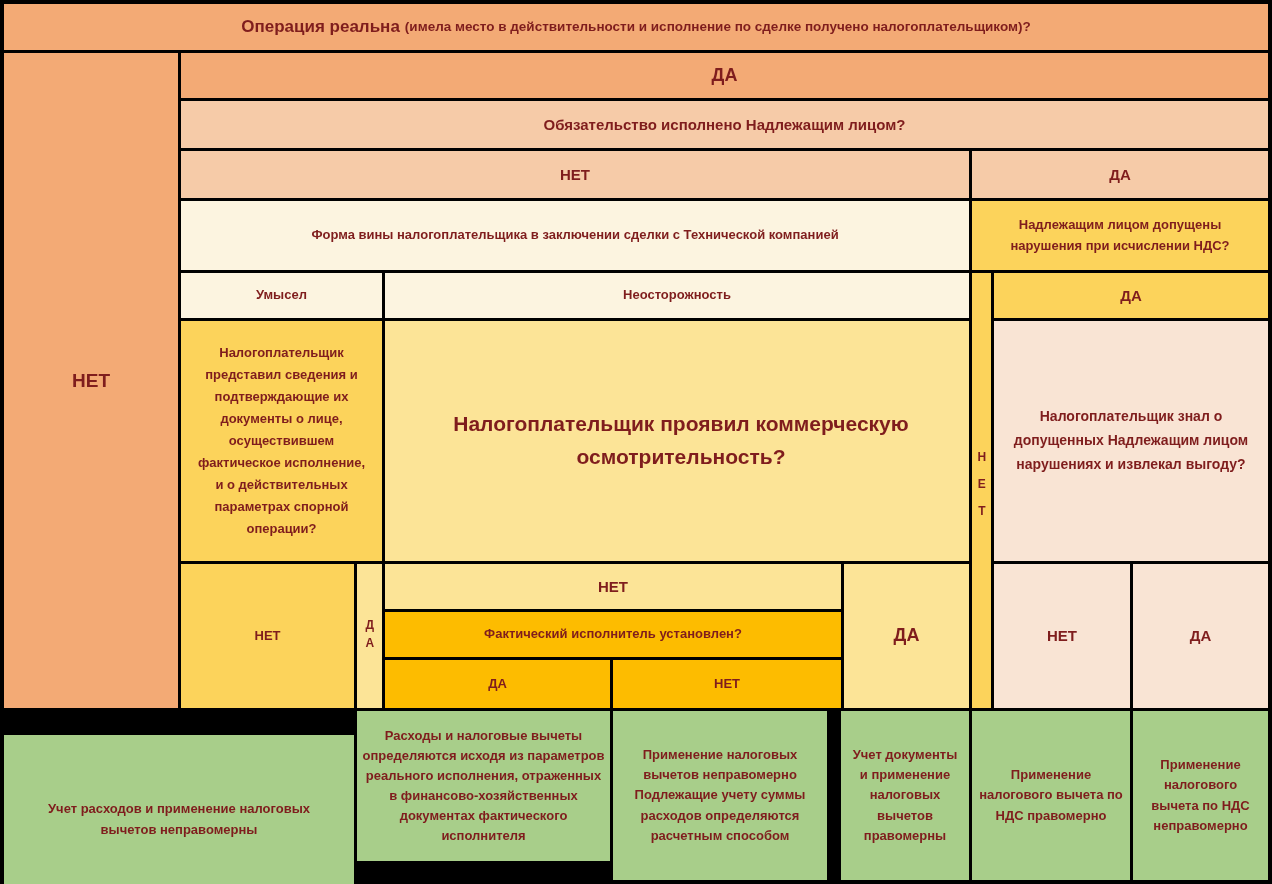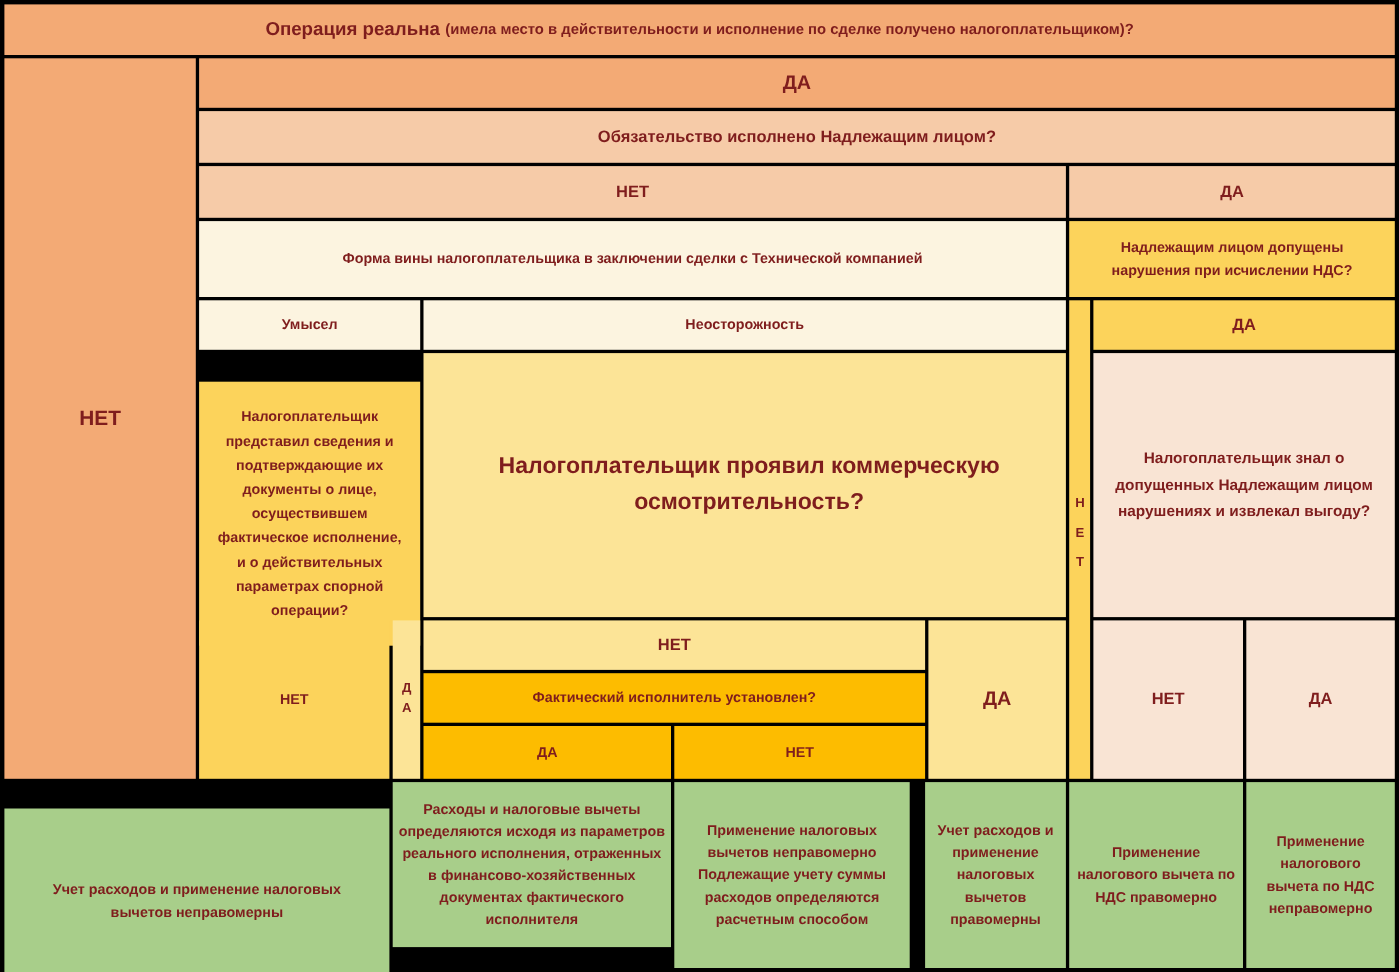--- a/index.html
+++ b/index.html
@@ -65,21 +65,21 @@
   <div class="cell" style="left: 972px; top: 201px; width: 296px; height: 69px; padding: 2px 20px; background: rgb(252, 211, 91);">Надлежащим лицом допущены нарушения при исчислении НДС?</div>
 
   <div class="cell" style="left: 181px; top: 273px; width: 201px; height: 45px; background: rgb(252, 244, 224);">Умысел</div>
 
   <div class="cell" style="left: 385px; top: 273px; width: 584px; height: 45px; background: rgb(252, 244, 224);">Неосторожность</div>
 
   <div class="cell vert v-net" style="left: 972px; top: 273px; width: 19px; height: 435px; background: rgb(252, 211, 91);">НЕТ</div>
 
   <div class="cell fs15" style="left: 994px; top: 273px; width: 274px; height: 45px; background: rgb(252, 211, 91);">ДА</div>
 
-  <div class="cell lh17" style="left: 181px; top: 321px; width: 201px; height: 240px; padding: 2px 14px; background: rgb(252, 211, 91); margin-top: 26px;">Налогоплательщик представил сведения и подтверждающие их документы о лице, осуществившем фактическое исполнение, и о действительных параметрах спорной операции?</div>
+  <div class="cell lh17" style="left: 181px; top: 321px; width: 201px; height: 240px; padding: 2px 14px; background: rgb(252, 211, 91);">Налогоплательщик представил сведения и подтверждающие их документы о лице, осуществившем фактическое исполнение, и о действительных параметрах спорной операции?</div>
 
   <div class="cell fs17" style="left: 385px; top: 321px; width: 584px; height: 240px; background: rgb(252, 228, 151);">Налогоплательщик проявил коммерческую осмотрительность?</div>
 
   <div class="cell fs14 lh17" style="left: 994px; top: 321px; width: 274px; height: 240px; padding: 2px 18px; background: rgb(249, 228, 212);">Налогоплательщик знал о допущенных Надлежащим лицом нарушениях и извлекал выгоду?</div>
 
   <div class="cell" style="left: 181px; top: 564px; width: 173px; height: 144px; background: rgb(252, 211, 91);">НЕТ</div>
 
   <div class="cell vert v-da" style="left: 357px; top: 564px; width: 25px; height: 144px; background: rgb(252, 228, 151);">ДА</div>
 
   <div class="cell fs15" style="left: 385px; top: 564px; width: 456px; height: 45px; background: rgb(252, 228, 151);">НЕТ</div>
@@ -96,19 +96,19 @@
 
   <div class="cell fs15" style="left: 1133px; top: 564px; width: 135px; height: 144px; background: rgb(249, 228, 212);">ДА</div>
 
   <div class="cell" style="left: 4px; top: 735px; width: 350px; height: 169px; padding: 2px 24px; background: rgb(168, 206, 138);">Учет расходов и применение налоговых вычетов неправомерны</div>
 
   <div class="cell" style="left: 357px; top: 711px; width: 253px; height: 150px; padding: 2px 4px; background: rgb(168, 206, 138);">Расходы и налоговые вычеты определяются исходя из параметров реального исполнения, отраженных в финансово-хозяйственных документах фактического исполнителя</div>
 
   <div class="cell pre" style="left: 613px; top: 711px; width: 214px; height: 169px; padding: 2px 10px; background: rgb(168, 206, 138);">Применение налоговых вычетов неправомерно
 Подлежащие учету суммы расходов определяются расчетным способом</div>
 
-  <div class="cell" style="left: 841px; top: 711px; width: 128px; height: 169px; padding: 2px 8px; background: rgb(168, 206, 138);">Учет расходов и применение налоговых вычетов правомерны</div>
+  <div class="cell" style="left: 841px; top: 711px; width: 128px; height: 169px; padding: 2px 8px; background: rgb(168, 206, 138);">Учет документы и применение налоговых вычетов правомерны</div>
 
   <div class="cell" style="left: 972px; top: 711px; width: 158px; height: 169px; padding: 2px 6px; background: rgb(168, 206, 138);">Применение налогового вычета по НДС правомерно</div>
 
   <div class="cell" style="left: 1133px; top: 711px; width: 135px; height: 169px; padding: 2px 6px; background: rgb(168, 206, 138);">Применение налогового вычета по НДС неправомерно</div>
 
 </div>
 
 </body></html>

